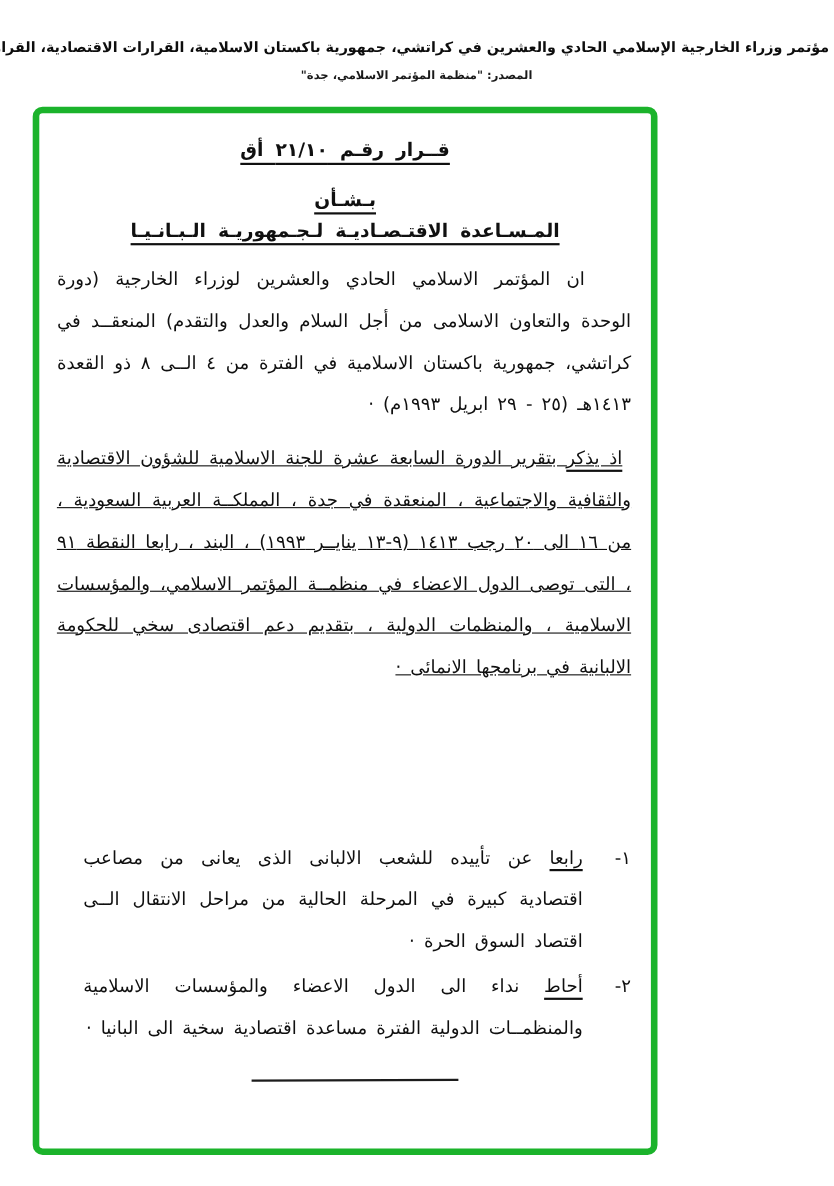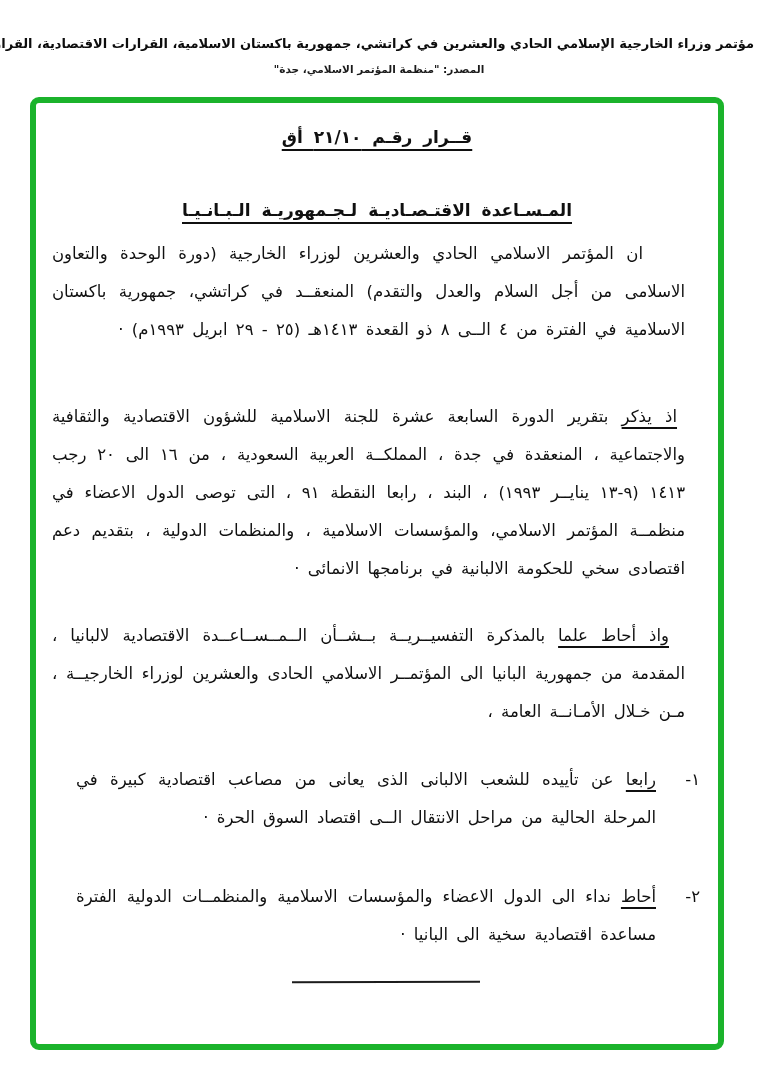--- a/index.html
+++ b/index.html
@@ -16,44 +16,44 @@
     text-align:center;font-size:13px;font-weight:bold;
     white-space:nowrap;letter-spacing:0;color:#0d0d0d;
   }
   .hdr2{
     position:absolute;top:63px;right:0;left:0;
     text-align:center;font-size:10.5px;font-weight:bold;color:#1a1a1a;
   }
 
   
   .frame{
-    position:absolute;top:97px;left:30px;width:694px;height:953px;
+    position:absolute;top:97px;left:30px;width:568px;height:953px;
     box-sizing:border-box;border:6px solid #1bb32b;border-radius:9px;
     background:#ffffff;
   }
 
   
   .t{
     position:absolute;left:0;right:0;text-align:center;
     font-size:17px;font-weight:bold;word-spacing:5px;
     text-decoration:underline;text-underline-offset:6px;
     text-decoration-thickness:1.5px;color:#101010;
   }
   .t1{top:24px;}
   .t2{top:69px;}
   .t3{top:97px;}
 
   
   .para{
-    position:absolute;right:33px;left:16px;
+    position:absolute;right:18px;left:16px;
     font-size:16.5px;line-height:38px;text-align:justify;
     word-spacing:3px;color:#101010;
   }
   .p1{top:132px;text-indent:42px;}
-  .p2{top:295px;text-indent:8px;}
+  .p2{top:295px;text-indent:8px;text-decoration:underline;}
   .p3{top:514px;text-indent:16px;}
   .lead{text-decoration:underline;text-underline-offset:5px;text-decoration-thickness:1.5px;}
 
   
   .item{
     position:absolute;right:18px;left:16px;
     display:flex;gap:16px;
     font-size:16.5px;line-height:38px;color:#101010;
   }
   .i1{top:658px;}
@@ -72,27 +72,27 @@
 <body>
 
 <div class="scan">
 
   <div class="hdr1">مؤتمر وزراء الخارجية الإسلامي الحادي والعشرين في كراتشي، جمهورية باكستان الاسلامية، القرارات الاقتصادية، القرار الرقم ٢١/١٠ -٦ق</div>
   <div class="hdr2">المصدر:  "منظمة المؤتمر الاسلامي، جدة"</div>
 
   <div class="frame">
 
     <div class="t t1">قــرار رقـم ٢١/١٠ أق</div>
+    <div class="t t2">بـشـأن</div>
     <div class="t t3">المـسـاعدة الاقتـصـاديـة لـجـمهوريـة الـبـانـيـا</div>
 
     <div class="para p1"><span class="lead"></span><span>ان المؤتمر الاسلامي الحادي والعشرين لوزراء الخارجية (دورة الوحدة والتعاون الاسلامى من أجل السلام والعدل والتقدم) المنعقــد في كراتشي، جمهورية باكستان الاسلامية في الفترة من ٤ الــى ٨ ذو القعدة ١٤١٣هـ (٢٥ - ٢٩ ابريل ١٩٩٣م) ·</span></div>
 
     <div class="para p2"><span class="lead">اذ يذكر</span><span> بتقرير الدورة السابعة عشرة للجنة الاسلامية للشؤون الاقتصادية والثقافية والاجتماعية ، المنعقدة في جدة ، المملكــة العربية السعودية ، من ١٦ الى ٢٠ رجب ١٤١٣ (٩-١٣ ينايــر ١٩٩٣) ، البند ، رابعا النقطة ٩١ ، التى توصى الدول الاعضاء في منظمــة المؤتمر الاسلامي، والمؤسسات الاسلامية ، والمنظمات الدولية ، بتقديم دعم اقتصادى سخي للحكومة الالبانية في برنامجها الانمائى ·</span></div>
 
-    <div class="para p3"><span class="lead">واذ أحاط علما</span><span> بالمذكرة التفسيــريــة بــشــأن الــمــســاعــدة الاقتصادية لالبانيا ، المقدمة من جمهورية البانيا الى المؤتمــر الاسلامي الحادى والعشرين لوزراء الخارجيــة ، مـن خـلال الأمـانــة العامة ،</span></div>
 
     <div class="item i1">
       <span class="num">١-</span>
       <span class="body"><span class="lead">رابعا</span><span> عن تأييده للشعب الالبانى الذى يعانى من مصاعب اقتصادية كبيرة في المرحلة الحالية من مراحل الانتقال الــى اقتصاد السوق الحرة ·</span></span>
     </div>
 
     <div class="item i2">
       <span class="num">٢-</span>
       <span class="body"><span class="lead">أحاط</span><span> نداء الى الدول الاعضاء والمؤسسات الاسلامية والمنظمــات الدولية الفترة مساعدة اقتصادية سخية الى البانيا ·</span></span>
     </div>

